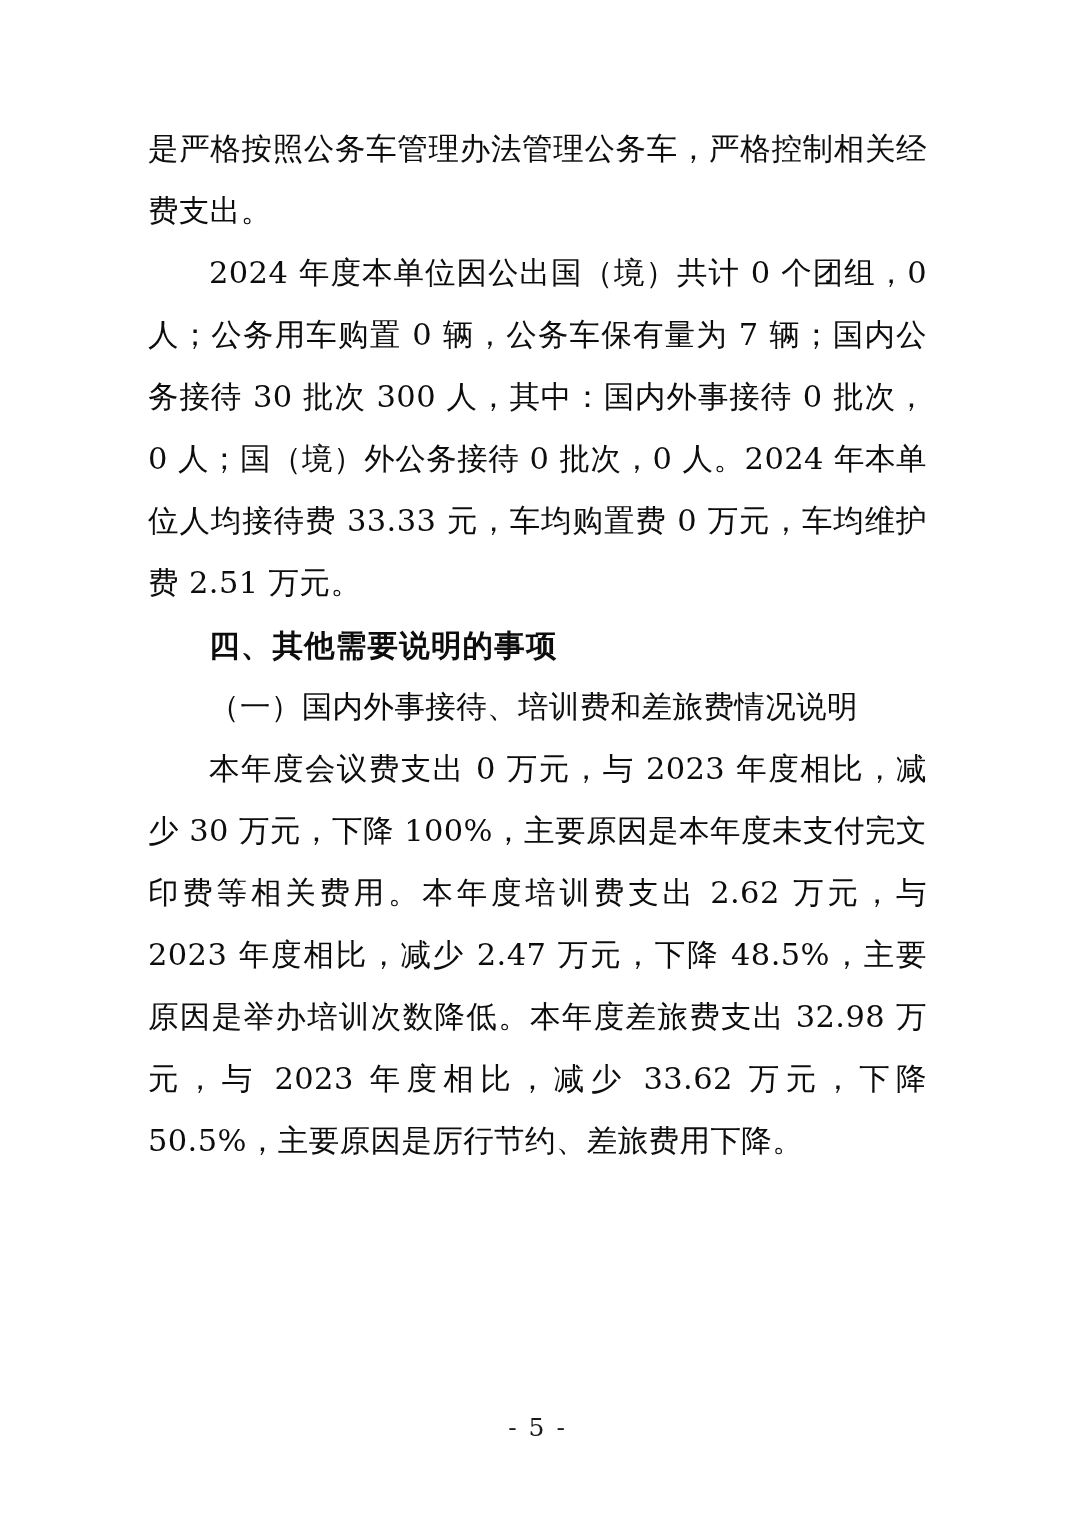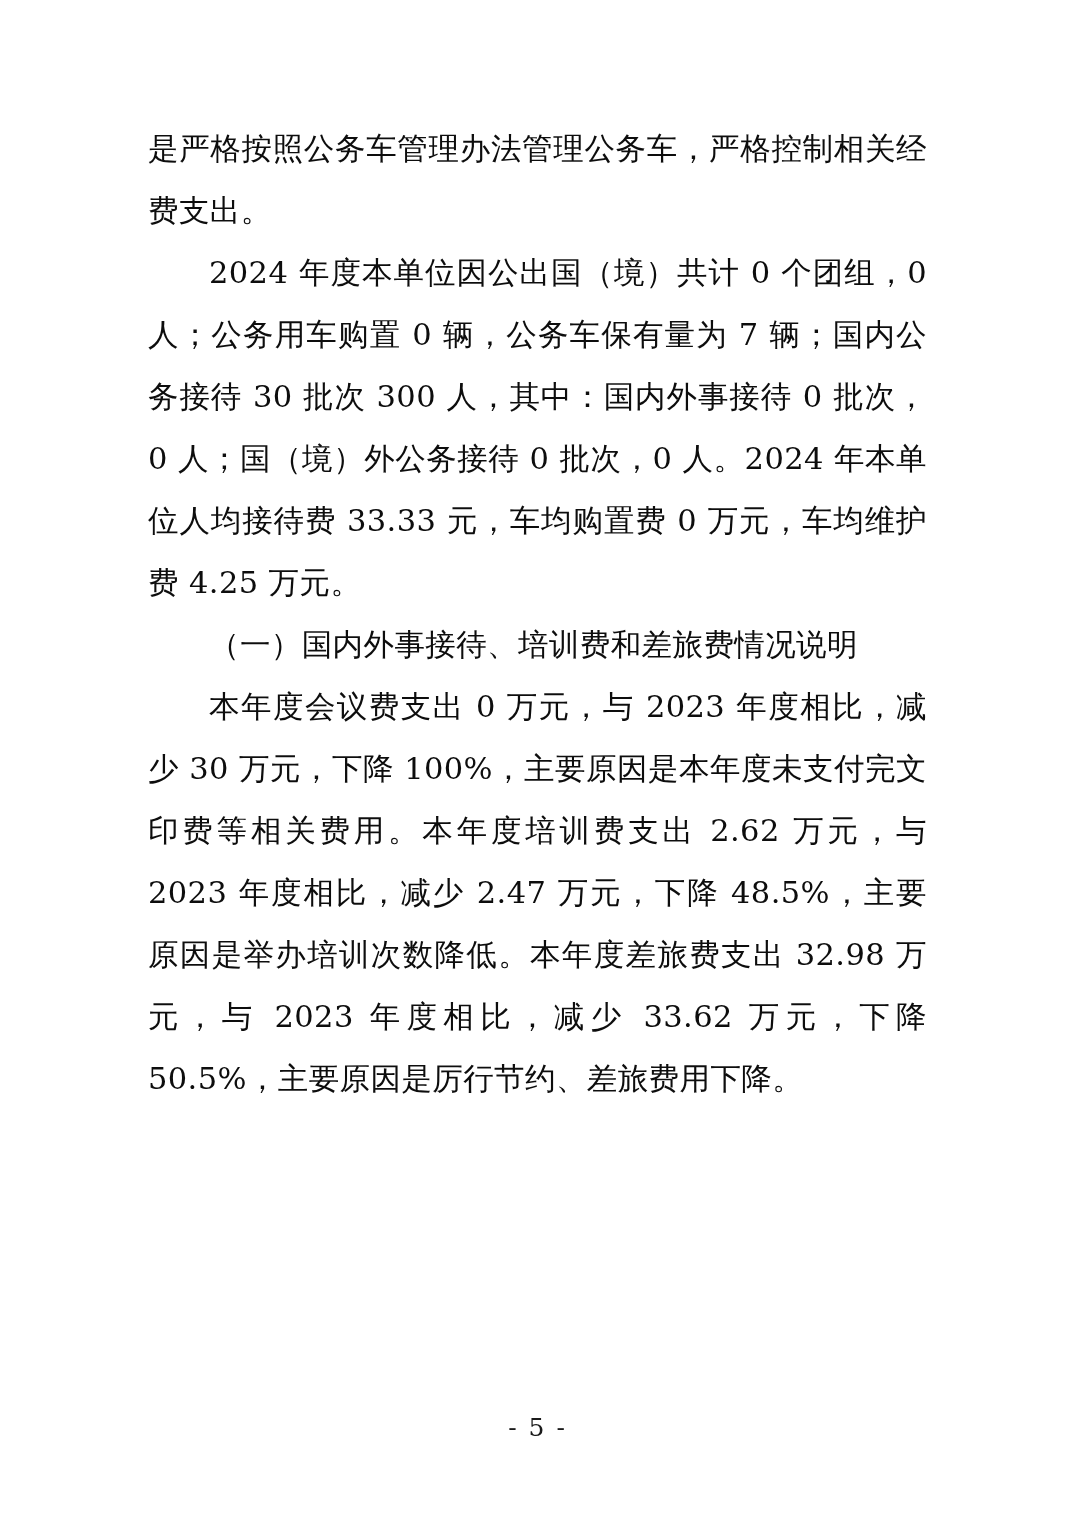--- a/index.html
+++ b/index.html
@@ -59,19 +59,20 @@
     color: #1a1a1a;
     letter-spacing: 2px;
   }
 </style>
 </head>
 <body>
 
 <div class="page">
   <div class="doc-body">
     <p class="para noindent">是严格按照公务车管理办法管理公务车，严格控制相关经费支出。</p>
-    <p class="para">2024 年度本单位因公出国（境）共计 0 个团组，0 人；公务用车购置 0 辆，公务车保有量为 7 辆；国内公务接待 30 批次 300 人，其中：国内外事接待 0 批次，0 人；国（境）外公务接待 0 批次，0 人。2024 年本单位人均接待费 33.33 元，车均购置费 0 万元，车均维护费 4.25 万元。</p>
+    <p class="para">2024 年度本单位因公出国（境）共计 0 个团组，0 人；公务用车购置 0 辆，公务车保有量为 7 辆；国内公务接待 30 批次 300 人，其中：国内外事接待 0 批次，0 人；国（境）外公务接待 0 批次，0 人。2024 年本单位人均接待费 33.33 元，车均购置费 0 万元，车均维护费 2.51 万元。</p>
+    <p class="heading">四、其他需要说明的事项</p>
     <p class="subheading">（一）国内外事接待、培训费和差旅费情况说明</p>
     <p class="para">本年度会议费支出 0 万元，与 2023 年度相比，减少 30 万元，下降 100%，主要原因是本年度未支付完文印费等相关费用。本年度培训费支出 2.62 万元，与 2023 年度相比，减少 2.47 万元，下降 48.5%，主要原因是举办培训次数降低。本年度差旅费支出 32.98 万元，与 2023 年度相比，减少 33.62 万元，下降 50.5%，主要原因是厉行节约、差旅费用下降。</p>
 
   </div>
   <div class="page-number">- 5 -</div>
 </div>
 
 </body></html>

